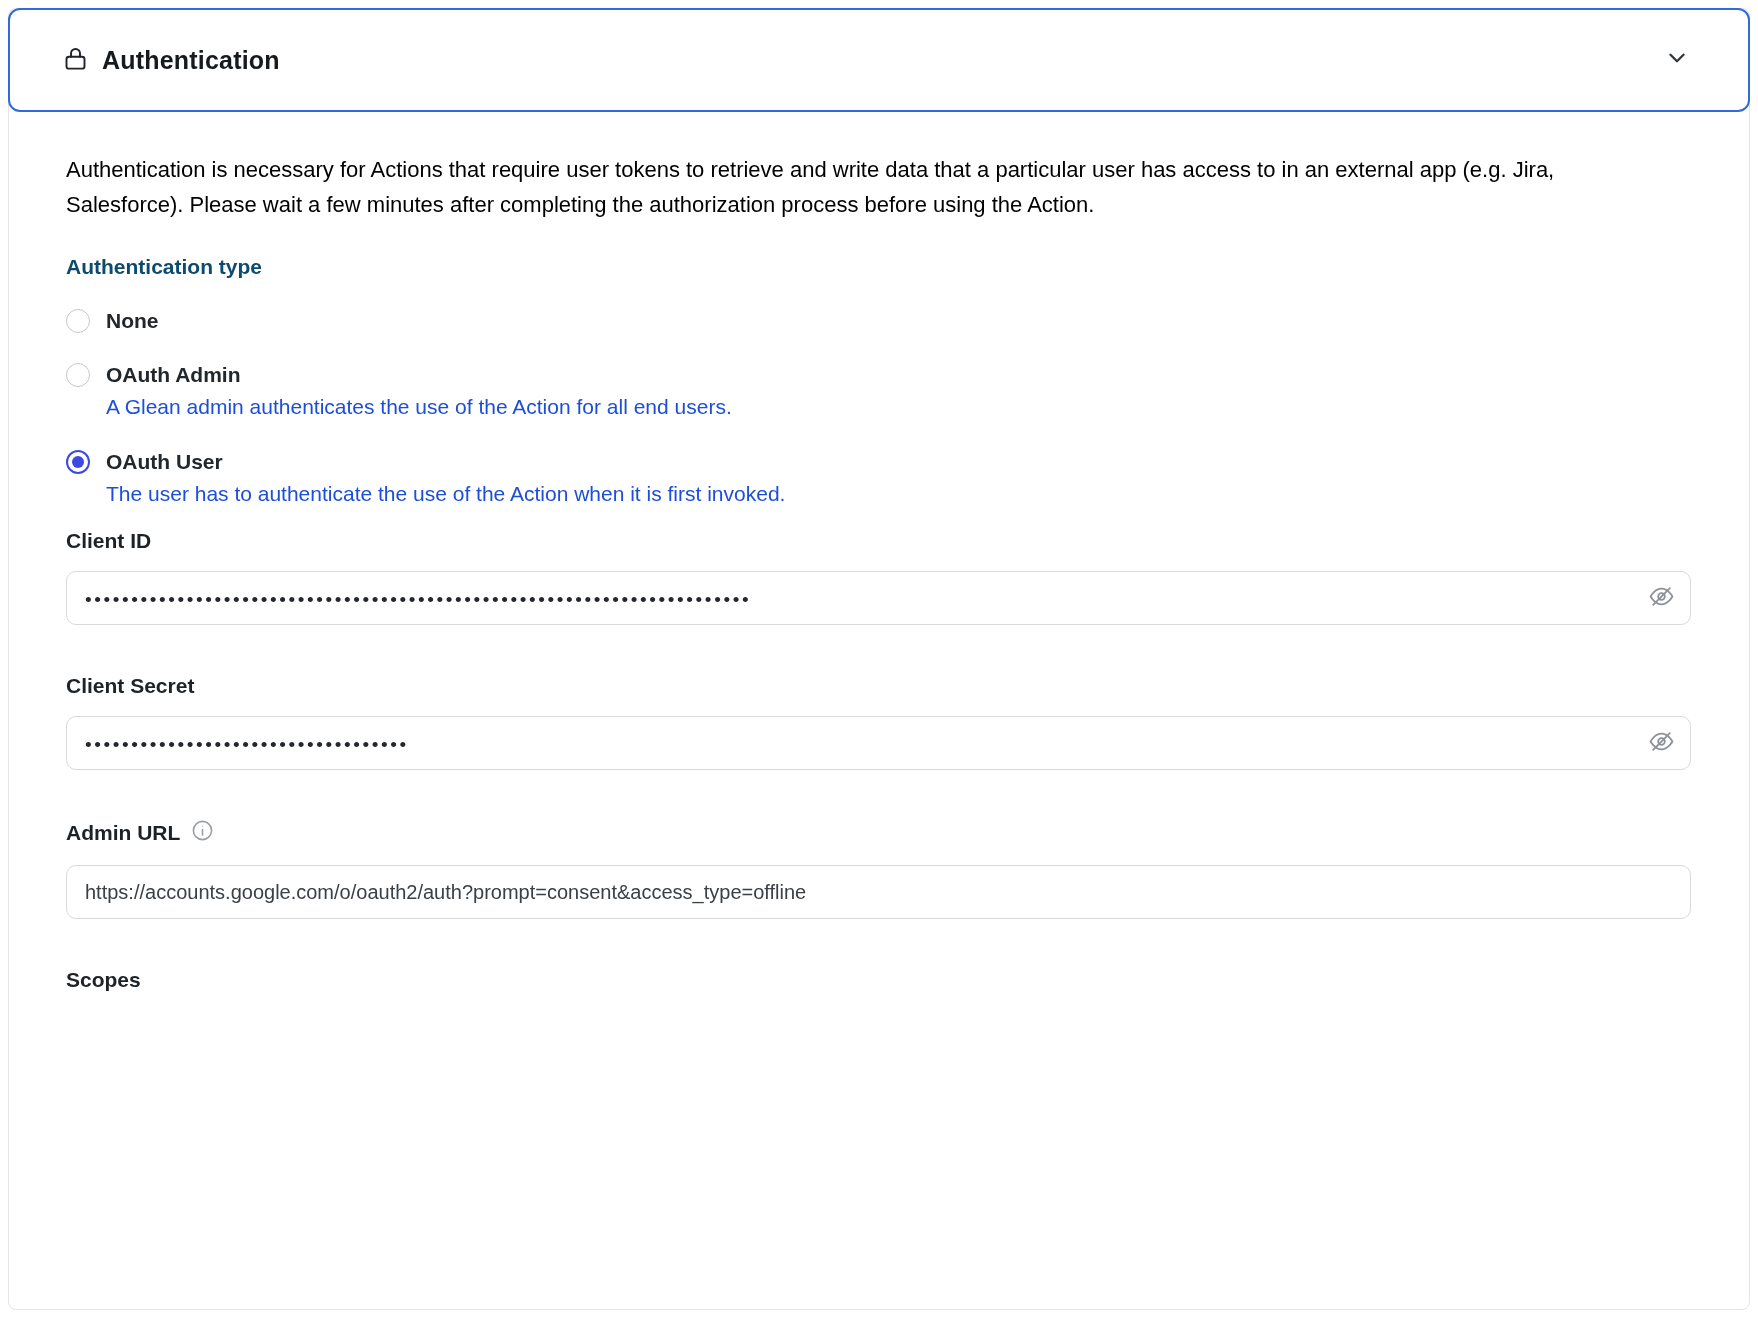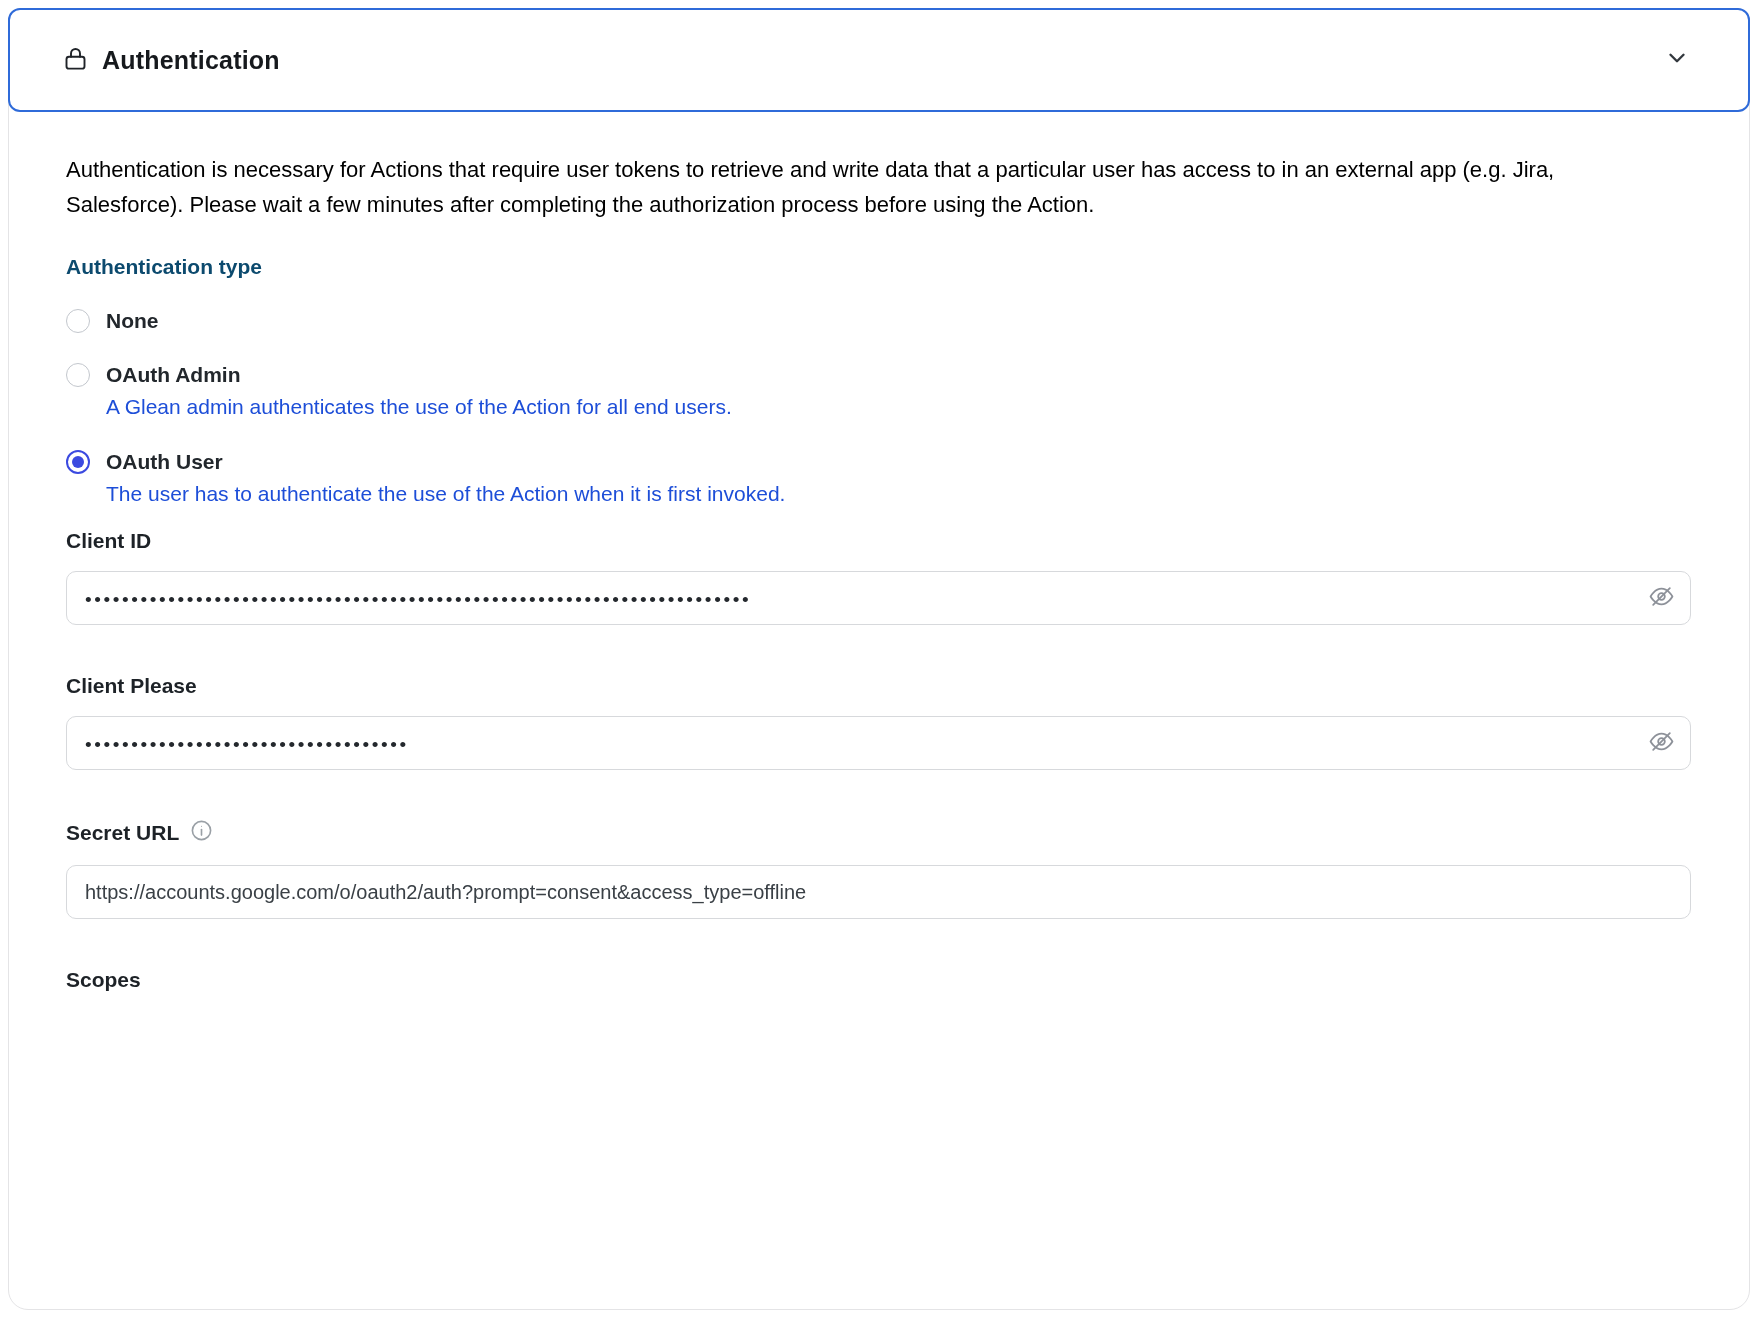--- a/index.html
+++ b/index.html
@@ -7,21 +7,21 @@
     width: 1758px; height: 1324px;
     background: #ffffff;
     font-family: "Liberation Sans", "DejaVu Sans", sans-serif;
     color: #1f2328;
     overflow: hidden;
   }
   .card {
     position: absolute;
     left: 8px; top: 8px; right: 8px; bottom: 14px;
     border: 1px solid #e4e4e6;
-    border-radius: 20px;
+    border-radius: 8px;
     background: #ffffff;
   }
   .section-header {
     margin: -1px -1px 0 -1px;
     height: 104px;
     border: 2px solid #2f6bd9;
     border-radius: 12px;
     background: #ffffff;
     display: flex;
     align-items: center;
@@ -168,38 +168,38 @@
               <path d="M1.5 12s4-7.5 10.5-7.5S22.5 12 22.5 12s-4 7.5-10.5 7.5S1.5 12 1.5 12z"></path>
               <circle cx="12" cy="12" r="3.2"></circle>
               <line x1="4" y1="20" x2="20" y2="4"></line>
             </svg>
           </span>
         </button>
       </div>
     </div>
 
     <div class="field">
-      <div class="field-label">Client Please</div>
+      <div class="field-label">Client Secret</div>
       <div class="input-wrap">
         <input class="text-input masked" type="text" value="•••••••••••••••••••••••••••••••••••" style="">
         <button class="eye-btn">
           <span class="icon">
             <svg width="25" height="25" viewBox="0 0 24 24" fill="none" stroke="#8d9199" stroke-width="1.7" stroke-linecap="round" stroke-linejoin="round">
               <path d="M1.5 12s4-7.5 10.5-7.5S22.5 12 22.5 12s-4 7.5-10.5 7.5S1.5 12 1.5 12z"></path>
               <circle cx="12" cy="12" r="3.2"></circle>
               <line x1="4" y1="20" x2="20" y2="4"></line>
             </svg>
           </span>
         </button>
       </div>
     </div>
 
     <div class="field">
       <div class="field-label">
-        <span>Secret URL</span>
+        <span>Admin URL</span>
         <span class="icon">
           <svg width="23" height="23" viewBox="0 0 24 24" fill="none" stroke="#9aa0a6" stroke-width="1.7" stroke-linecap="round">
             <circle cx="12" cy="12" r="9.5"></circle>
             <line x1="12" y1="11" x2="12" y2="16.8"></line>
             <circle cx="12" cy="7.6" r="0.6" fill="#9aa0a6" stroke="none"></circle>
           </svg>
         </span>
       </div>
       <div class="input-wrap">
         <input class="text-input" type="text" value="https://accounts.google.com/o/oauth2/auth?prompt=consent&amp;access_type=offline" style="">

